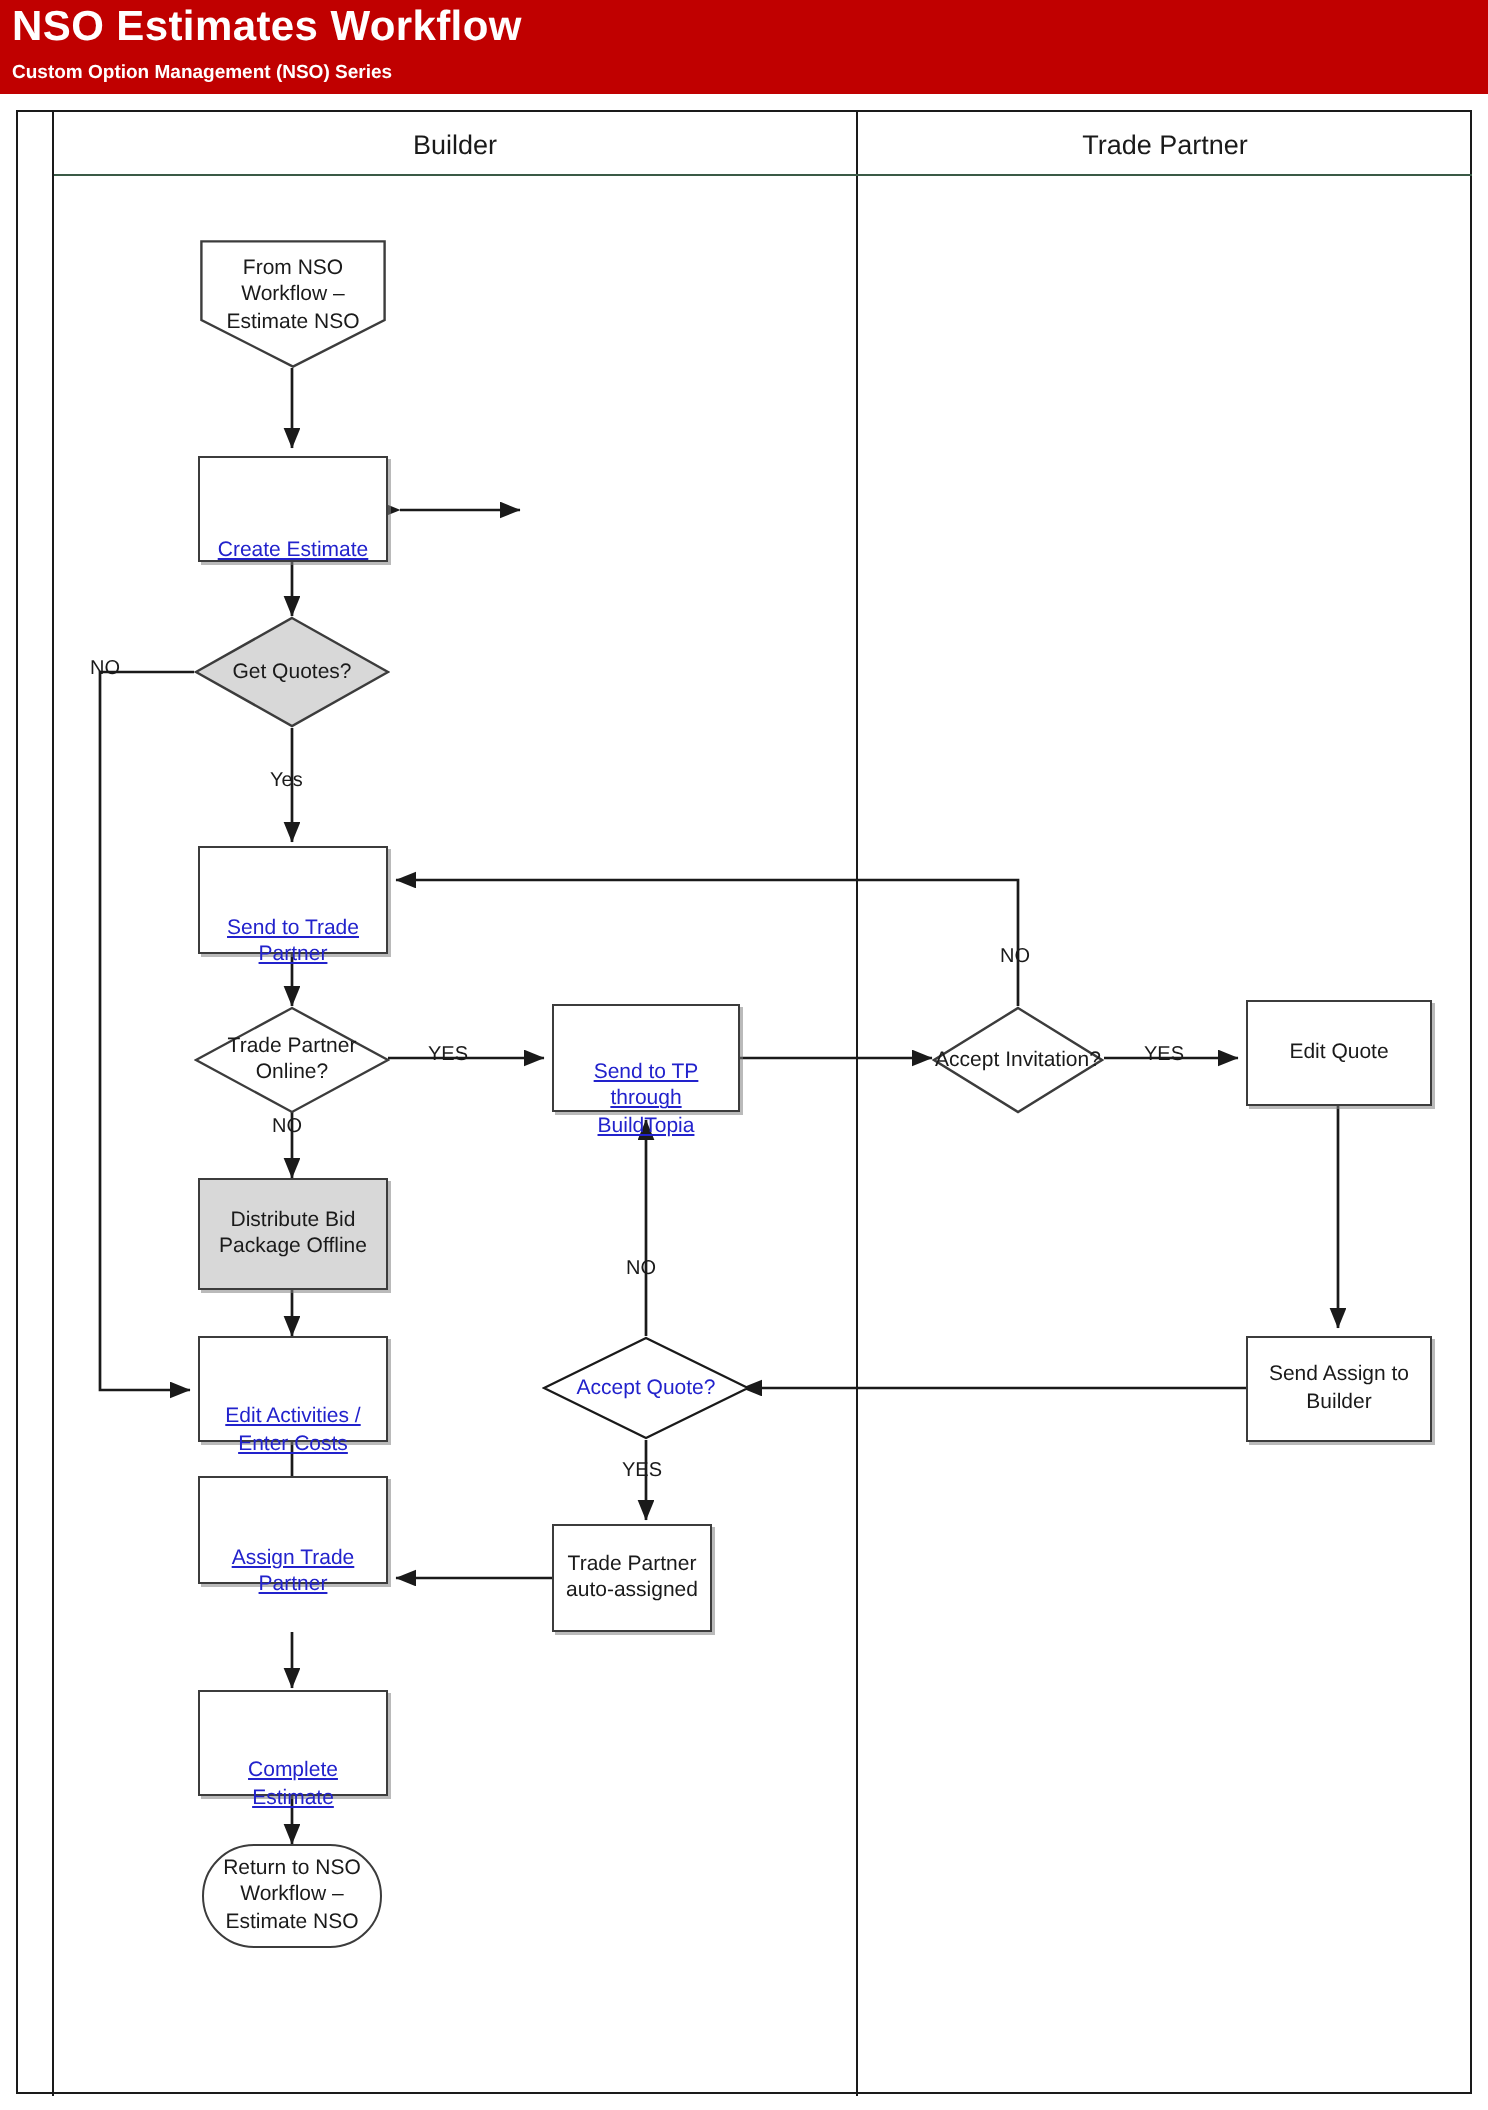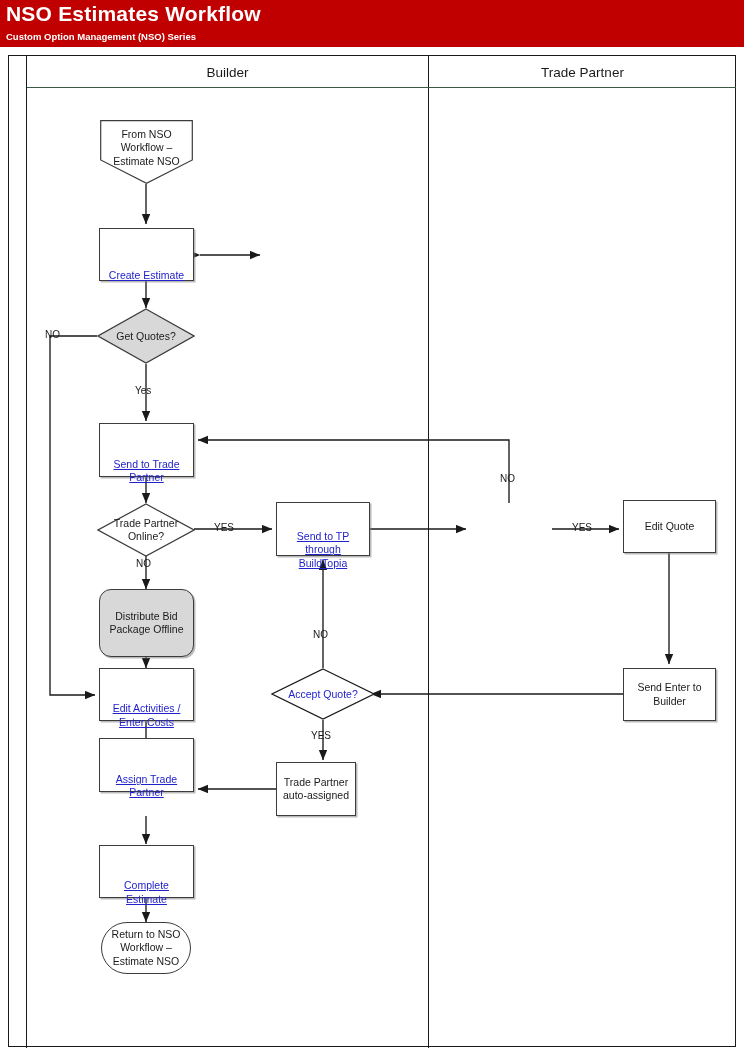--- a/index.html
+++ b/index.html
@@ -153,31 +153,37 @@
     <svg width="98" height="54" viewBox="0 0 98 54" xmlns="http://www.w3.org/2000/svg">
       <polygon points="49,1 97,27 49,53 1,27" fill="#ffffff" stroke="#3c3c3c" stroke-width="1.2"></polygon>
     </svg>
     <div class="dlbl">Trade Partner Online?</div>
   </div>
 
   <div class="node proc link" style="left:276px;top:502px;width:94px;height:54px;">
     <span class="lbl">Send to TP through BuildTopia</span>
   </div>
 
-  <div class="node proc shaded" style="left:99px;top:589px;width:95px;height:68px;border-radius:12px;">
+  <div class="node proc shaded" style="left:99px;top:589px;width:95px;height:56px;">
     <span class="lbl">Distribute Bid Package Offline</span>
   </div>
 
+  <div class="dia" style="left:466px;top:503px;width:86px;height:54px;">
+    <svg width="86" height="54" viewBox="0 0 86 54" xmlns="http://www.w3.org/2000/svg">
+      <polygon points="43,1 85,27 43,53 1,27" fill="#ffffff" stroke="#3c3c3c" stroke-width="1.2"></polygon>
+    </svg>
+    <div class="dlbl">Accept Invitation?</div>
+  </div>
 
   <div class="node proc" style="left:623px;top:500px;width:93px;height:53px;">
     <span class="lbl">Edit Quote</span>
   </div>
 
   <div class="node proc" style="left:623px;top:668px;width:93px;height:53px;">
-    <span class="lbl">Send Enter to Builder</span>
+    <span class="lbl">Send Assign to Builder</span>
   </div>
 
   <div class="dia link" style="left:271px;top:668px;width:104px;height:52px;">
     <svg width="104" height="52" viewBox="0 0 104 52" xmlns="http://www.w3.org/2000/svg">
       <polygon points="52,1 103,26 52,51 1,26" fill="#ffffff" stroke="#1a1a1a" stroke-width="1.2"></polygon>
     </svg>
     <div class="dlbl">Accept Quote?</div>
   </div>
 
   <div class="node proc link" style="left:99px;top:668px;width:95px;height:53px;">

